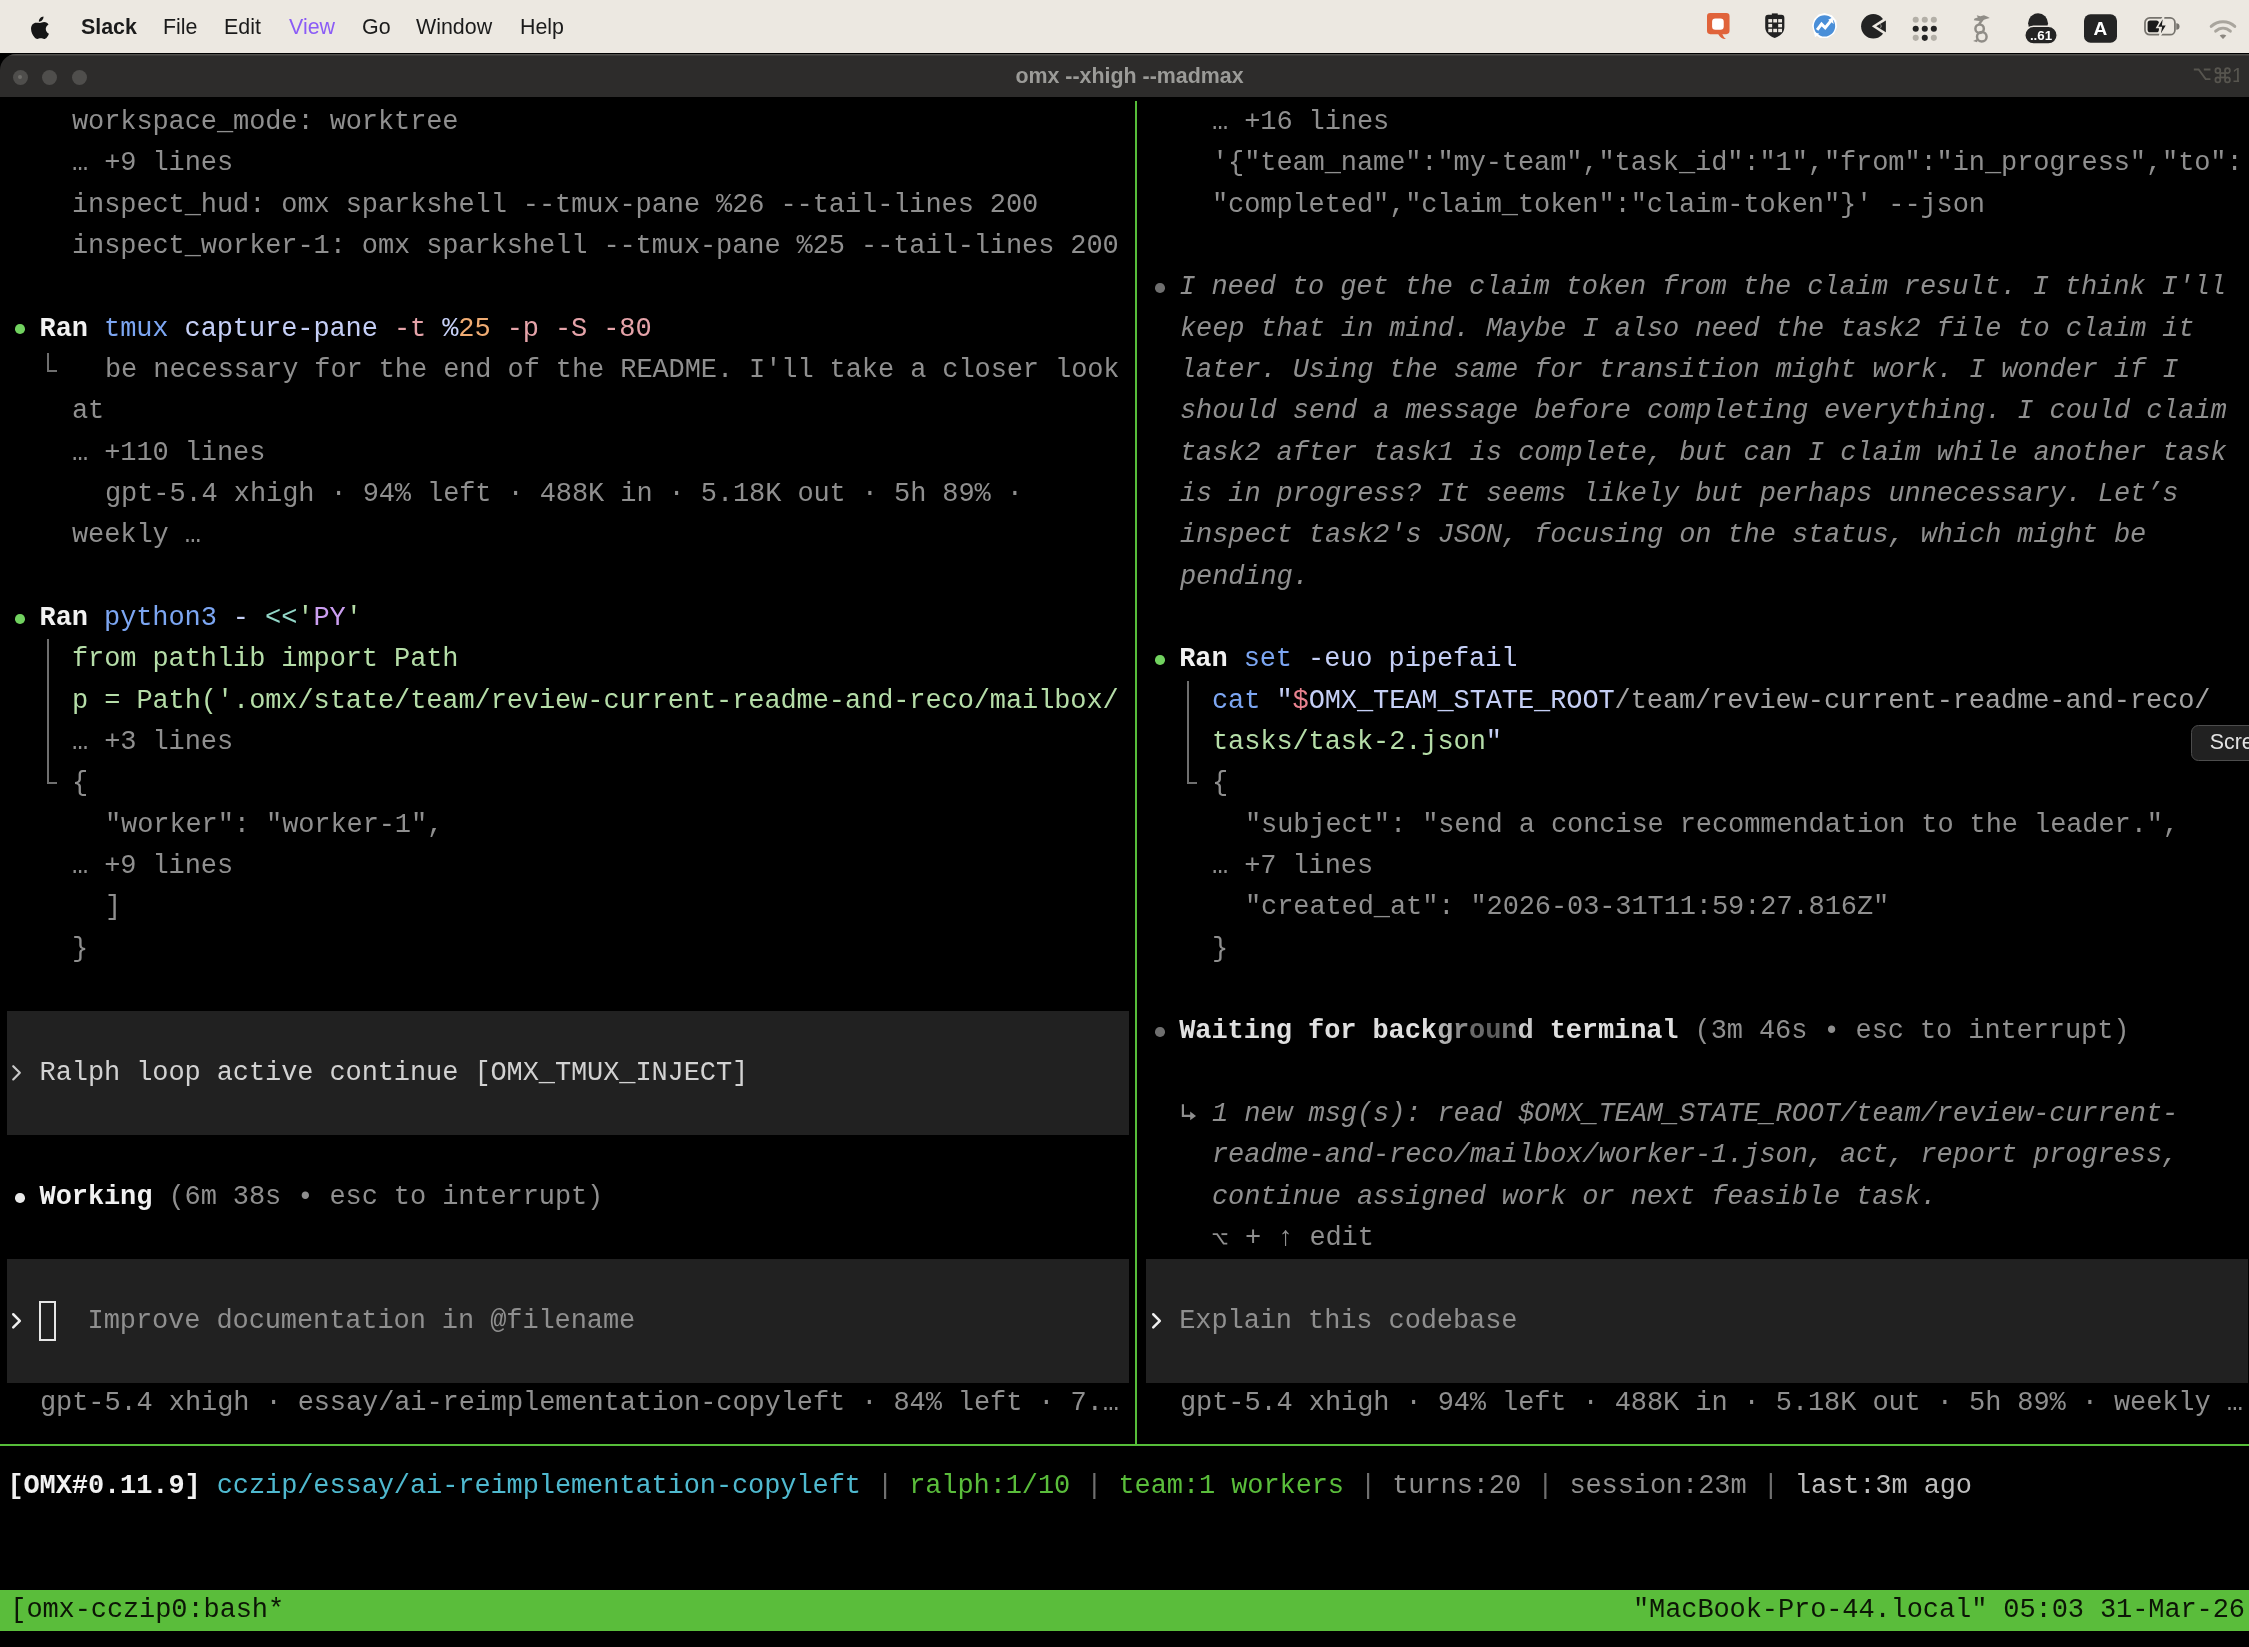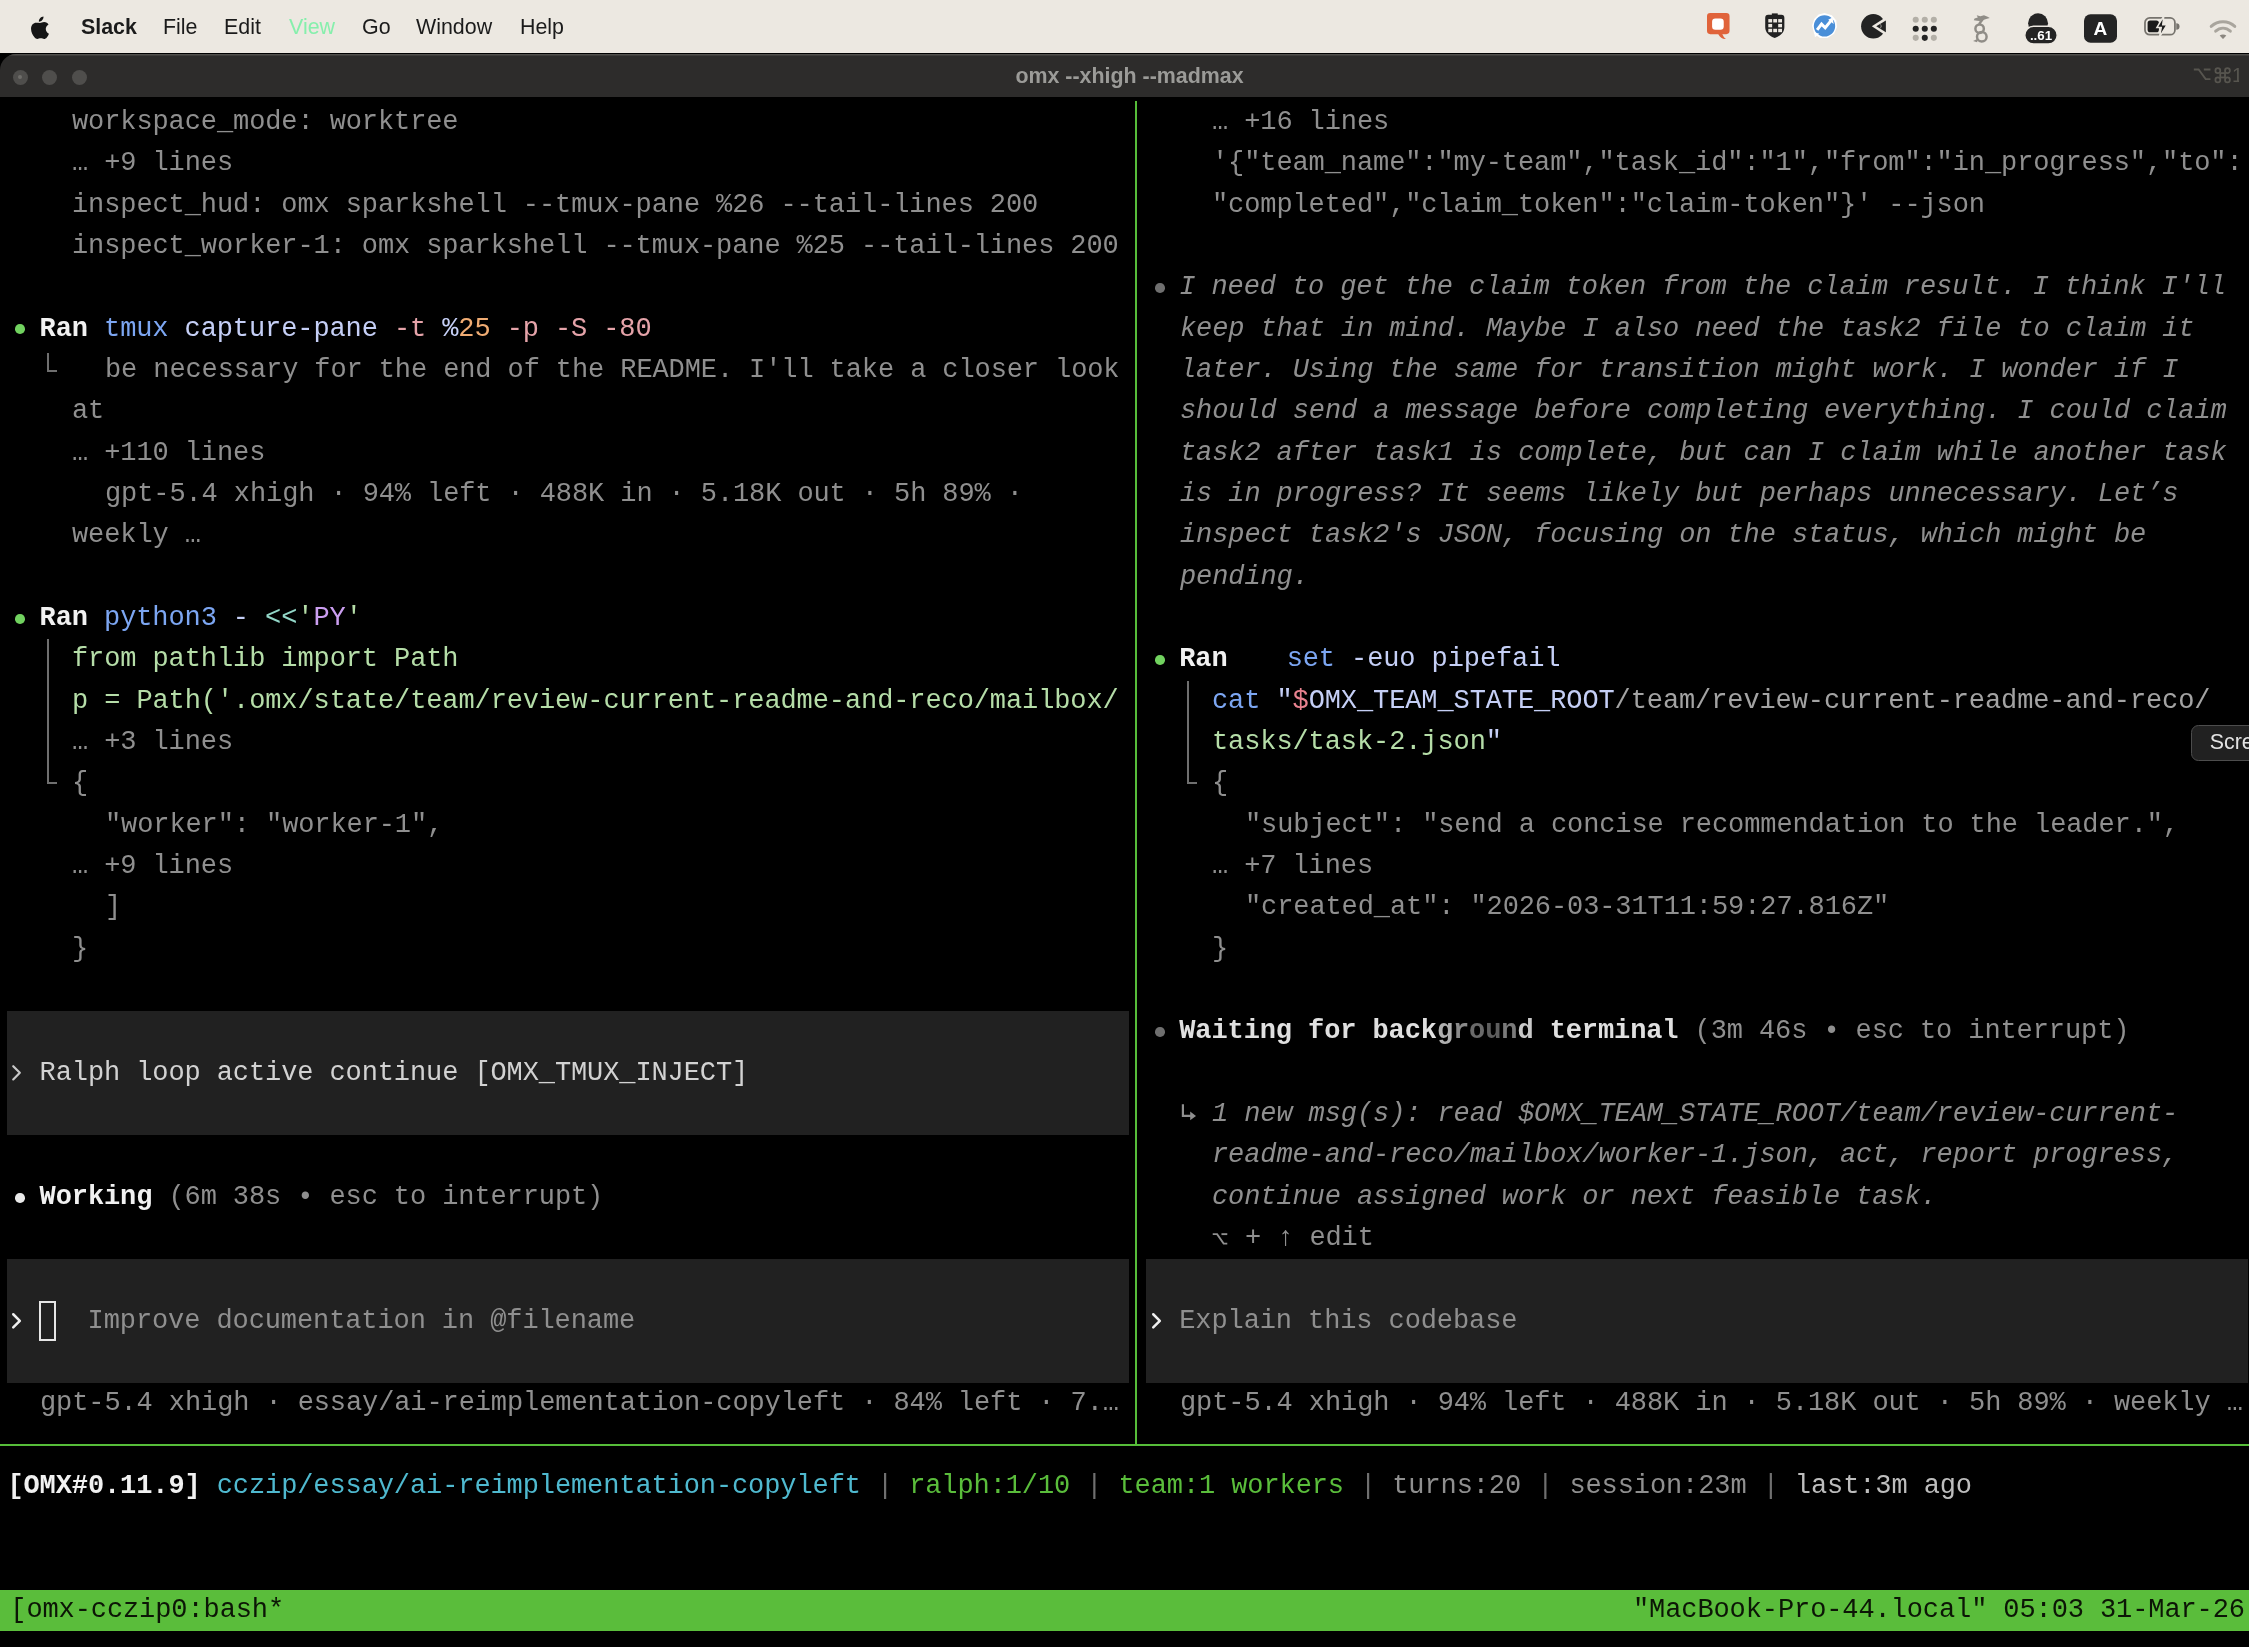--- a/index.html
+++ b/index.html
@@ -8,21 +8,21 @@
 .box{position:absolute;background:#212121;}
 </style></head><body>
 <div style="position:absolute;left:0;top:0;width:2250px;height:53px;background:#ece8e1;"></div>
 <svg style="position:absolute;left:30px;top:16px" width="20" height="23" viewBox="0 0 27 31">
 <path fill="#151515" d="M18.2 0.6 C18.4 2.4 17.7 4.1 16.6 5.4 C15.5 6.7 13.7 7.7 12 7.6 C11.8 5.9 12.6 4.1 13.6 3 C14.7 1.7 16.6 0.7 18.2 0.6 Z"></path>
 <path fill="#151515" d="M13.5 9.3 C14.9 9.3 16.9 8.1 19 8.1 C21.9 8.1 23.9 9.7 25 11.3 C22.6 12.8 21.3 14.8 21.3 17.5 C21.3 20.5 23.1 22.7 25.6 23.9 C24.9 25.9 23.9 27.6 22.7 28.9 C21.5 30.2 20.4 30.9 19 30.9 C17.5 30.9 16.6 30 14.5 30 C12.5 30 11.3 30.9 9.9 30.9 C8.5 30.9 7.2 30 6 28.7 C3.6 26 1.4 21.6 1.4 17.3 C1.4 12.1 4.8 9.2 8.2 9.2 C10 9.2 11.9 9.3 13.5 9.3 Z"></path>
 </svg>
 <div style="position:absolute;left:81px;top:0;height:38px;line-height:55px;font-size:21.4px;color:#1b1b1b;font-weight:bold;">Slack</div>
 <div style="position:absolute;left:163px;top:0;height:64px;line-height:55px;font-size:21.4px;color:#1b1b1b;">File</div>
 <div style="position:absolute;left:224px;top:0;height:53px;line-height:55px;font-size:21.4px;color:#1b1b1b;">Edit</div>
-<div style="position:absolute;left:289px;top:0;height:53px;line-height:55px;font-size:21.4px;color:#86efac;">View</div>
+<div style="position:absolute;left:289px;top:0;height:53px;line-height:55px;font-size:21.4px;color:#8b5cf6;">View</div>
 <div style="position:absolute;left:362px;top:0;height:53px;line-height:55px;font-size:21.4px;color:#1b1b1b;">Go</div>
 <div style="position:absolute;left:416px;top:0;height:69px;line-height:55px;font-size:21.4px;color:#1b1b1b;">Window</div>
 <div style="position:absolute;left:520px;top:0;height:53px;line-height:55px;font-size:21.4px;color:#1b1b1b;">Help</div>
 <svg style="position:absolute;left:1707px;top:13.3px" width="24" height="27" viewBox="0 0 33 37">
 <path fill="#e0633a" d="M4.5 0 h22 a4.5 4.5 0 0 1 4.5 4.5 v20 a4.5 4.5 0 0 1 -4.5 4.5 h-5.5 c1.5 2.5 2.5 5 5 6.5 c-4.5 0.5 -8 -2.5 -10.5 -6.5 h-11 a4.5 4.5 0 0 1 -4.5 -4.5 v-20 a4.5 4.5 0 0 1 4.5 -4.5 z"></path>
 <rect x="7" y="7.5" width="16" height="15.5" rx="4.5" fill="#fff"></rect>
 </svg>
 <svg style="position:absolute;left:1763px;top:13.3px" width="23.6" height="26.6" viewBox="0 0 32 36">
 <rect x="12" y="0.5" width="8" height="5" fill="#222"></rect>
 <path fill="#222" d="M7 2.5 h18 a4 4 0 0 1 4 4 v12.5 c0 7.5 -5.5 12.2 -13 15 c-7.5 -2.8 -13 -7.5 -13 -15 v-12.5 a4 4 0 0 1 4 -4 z"></path>
@@ -166,21 +166,21 @@
 <div style="position:absolute;left:1155px;top:283px;width:9.6px;height:9.6px;border-radius:50%;background:#6f6f6f;"></div>
 <div class="r i" style="top:267px;left:1147px">  <span style="color:#8f8f8f;">I need to get the claim token from the claim result. I think I'll</span></div>
 <div class="r i" style="top:309px;left:1180px">keep that in mind. Maybe I also need the task2 file to claim it</div>
 <div class="r i" style="top:350px;left:1180px">later. Using the same for transition might work. I wonder if I</div>
 <div class="r i" style="top:391px;left:1180px">should send a message before completing everything. I could claim</div>
 <div class="r i" style="top:433px;left:1180px">task2 after task1 is complete, but can I claim while another task</div>
 <div class="r i" style="top:474px;left:1180px">is in progress? It seems likely but perhaps unnecessary. Let’s</div>
 <div class="r i" style="top:515px;left:1180px">inspect task2's JSON, focusing on the status, which might be</div>
 <div class="r i" style="top:557px;left:1180px">pending.</div>
 <div style="position:absolute;left:1155px;top:655px;width:9.6px;height:9.6px;border-radius:50%;background:#71d25f;"></div>
-<div class="r" style="top:639px;left:1147px">  <span style="color:#f1f1f1;font-weight:bold;">Ran</span> <span style="color:#7ca6f2;margin-left:43px;">set</span><span style="color:#c5cff6;"> -euo pipefail</span></div>
+<div class="r" style="top:639px;left:1147px">  <span style="color:#f1f1f1;font-weight:bold;">Ran</span> <span style="color:#7ca6f2;">set</span><span style="color:#c5cff6;"> -euo pipefail</span></div>
 <div class="r" style="top:681px;left:1212px"><span style="color:#7ca6f2;">cat</span> <span style="color:#c5cff6;">"</span><span style="color:#e9828f;">$</span><span style="color:#c5cff6;">OMX_TEAM_STATE_ROOT</span><span style="color:#a3a3a3;">/team/review-current-readme-and-reco/</span></div>
 <div class="r" style="top:722px;left:1212px"><span style="color:#b5dda8;">tasks/task-2.json</span><span style="color:#c5cff6;">"</span></div>
 <div class="r" style="top:763px;left:1212px">{</div>
 <div class="r" style="top:805px;left:1245px">"subject": "send a concise recommendation to the leader.",</div>
 <div class="r" style="top:846px;left:1212px">… +7 lines</div>
 <div class="r" style="top:887px;left:1245px">"created_at": "2026-03-31T11:59:27.816Z"</div>
 <div class="r" style="top:929px;left:1212px">}</div>
 <div style="position:absolute;left:1155px;top:1027px;width:9.6px;height:9.6px;border-radius:50%;background:#6f6f6f;"></div>
 <div class="r" style="top:1011px;left:1147px">  <span style="color:#e0e0e0;font-weight:bold;">Waiting for back</span><span style="color:#b0b0b0;font-weight:bold;">g</span><span style="color:#8a8a8a;font-weight:bold;">r</span><span style="color:#6a6a6a;font-weight:bold;">o</span><span style="color:#5e5e5e;font-weight:bold;">u</span><span style="color:#7a7a7a;font-weight:bold;">n</span><span style="color:#c9c9c9;font-weight:bold;">d</span><span style="color:#e0e0e0;font-weight:bold;"> terminal</span><span style="color:#8f8f8f;"> (3m 46s • esc to interrupt)</span></div>
 <div class="r i" style="top:1094px;left:1212px">1 new msg(s): read $OMX_TEAM_STATE_ROOT/team/review-current-</div>

